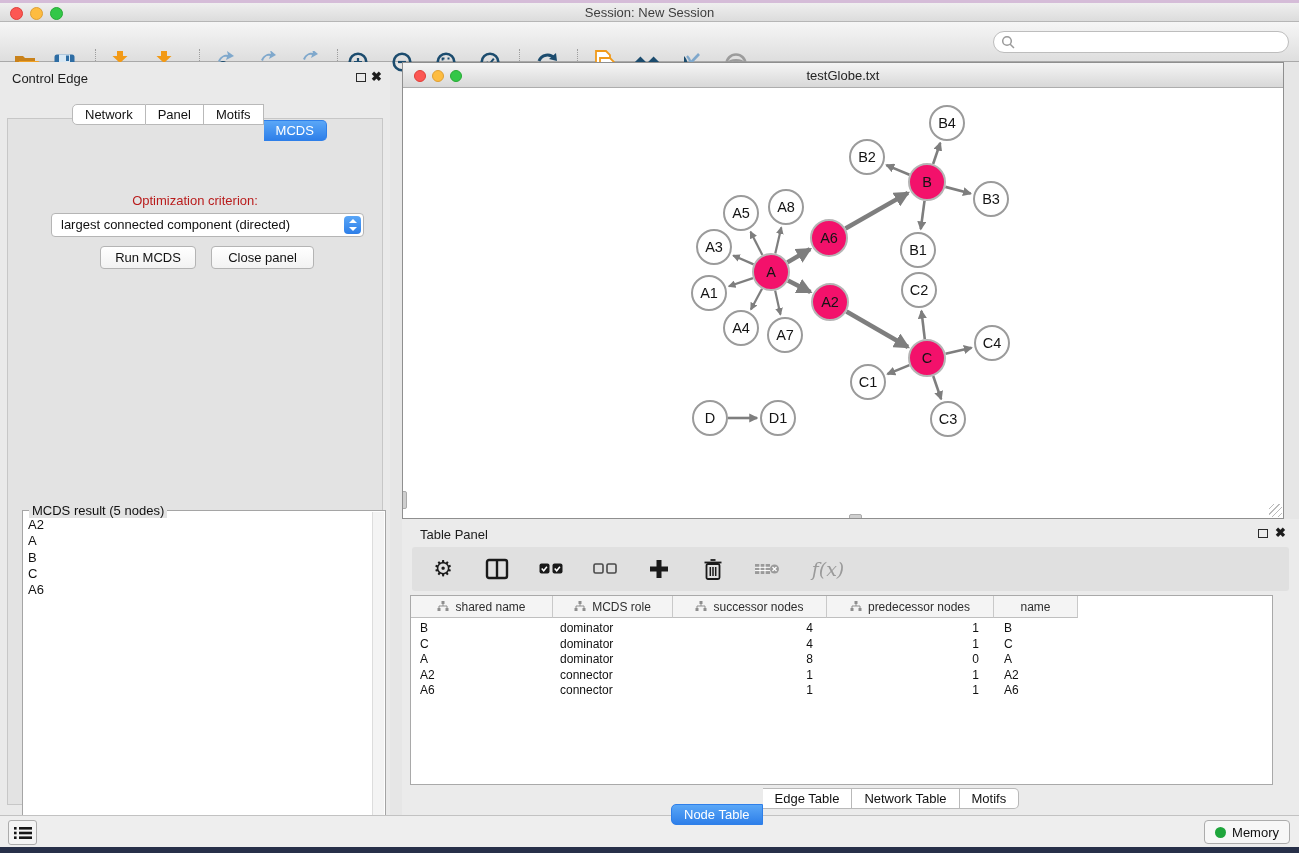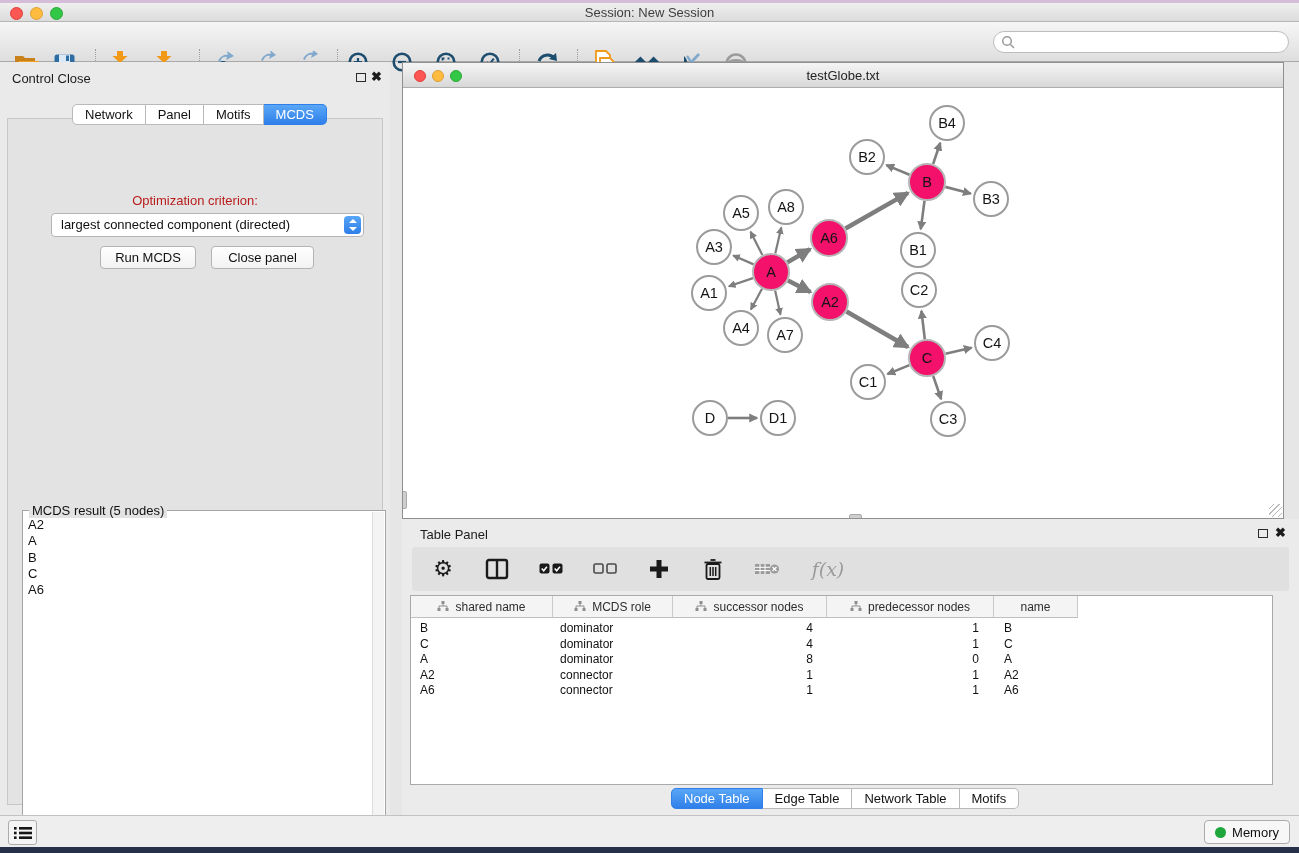--- a/index.html
+++ b/index.html
@@ -33,21 +33,21 @@
   .float-icon { position:absolute; width:10px; height:9px; border:1.6px solid #2A2A2A; background:transparent; }
   .close-icon { position:absolute; font-size:13px; font-weight:bold; color:#1C1C1C; line-height:12px; }
   .cp-float { right:24px; top:11px; } .cp-close { right:8px; top:9px; }
   .cp-content { position:absolute; left:7px; top:56px; width:376px; height:687px; background:#E3E3E3;
                 border:1px solid #C7C7C7; }
   .seg { position:absolute; display:flex; z-index:3; }
   .seg-tab { background:#FFF; border:1px solid #B9B9B9; border-left:none; font-size:13px; color:#111;
              height:21px; line-height:19px; padding:0 12px; text-align:center; cursor:default; }
   .seg-tab:first-child { border-left:1px solid #B9B9B9; border-radius:5px 0 0 5px; }
   .seg-tab:last-child { border-radius:0 5px 5px 0; }
-  .seg-tab.active { background:linear-gradient(#5AA7F7,#2E7FE9); border-color:#2E7FE9; color:#FFF; }
+  .seg-tab.active { background:linear-gradient(#5AA7F7,#2E7FE9); border-color:#2E7FE9; color:#FFF;margin-top:16px; }
   .cp-tabs { left:72px; top:42px; }
   .opt-label { position:absolute; left:0; right:0; top:74px; text-align:center; font-size:13px; color:#b91c1c; }
   .select-ctl { position:absolute; left:43px; top:94px; width:313px; height:24px; background:#FFF;
                 border:1px solid #B5B5B5; border-radius:4px; font-size:13px; line-height:22px; padding-left:9px; }
   .select-stepper { position:absolute; right:2px; top:2px; width:17px; height:18px; border-radius:4px;
                     background:linear-gradient(#59A6F7,#2D7EE8); }
   .chev { position:absolute; left:4.5px; width:0; height:0; border-left:4px solid transparent; border-right:4px solid transparent; }
   .chev.up { top:3px; border-bottom:4.5px solid #FFF; }
   .chev.down { bottom:3px; border-top:4.5px solid #FFF; }
   .btn { position:absolute; height:23px; background:linear-gradient(#FFFFFF,#F2F2F2); border:1px solid #B4B4B4;
@@ -274,21 +274,21 @@
   <div class="search-field">
     <svg width="14" height="14" viewBox="0 0 14 14">
       <circle cx="6" cy="6" r="4.3" fill="none" stroke="#9A9A9A" stroke-width="1.5"></circle>
       <line x1="9.2" y1="9.2" x2="13" y2="13" stroke="#9A9A9A" stroke-width="1.5"></line>
     </svg>
     <input type="text" placeholder="" style="">
   </div>
 </div>
 
 <div class="control-panel">
-  <div class="panel-head-title">Control Close</div>
+  <div class="panel-head-title">Control Edge</div>
   <div class="float-icon cp-float"></div>
   <div class="close-icon cp-close">✖</div>
   <div class="seg cp-tabs">
       <div class="seg-tab">Network</div>
       <div class="seg-tab">Panel</div>
       <div class="seg-tab">Motifs</div>
       <div class="seg-tab active">MCDS</div>
     </div>
   <div class="cp-content">
     <div class="opt-label">Optimization criterion:</div>

